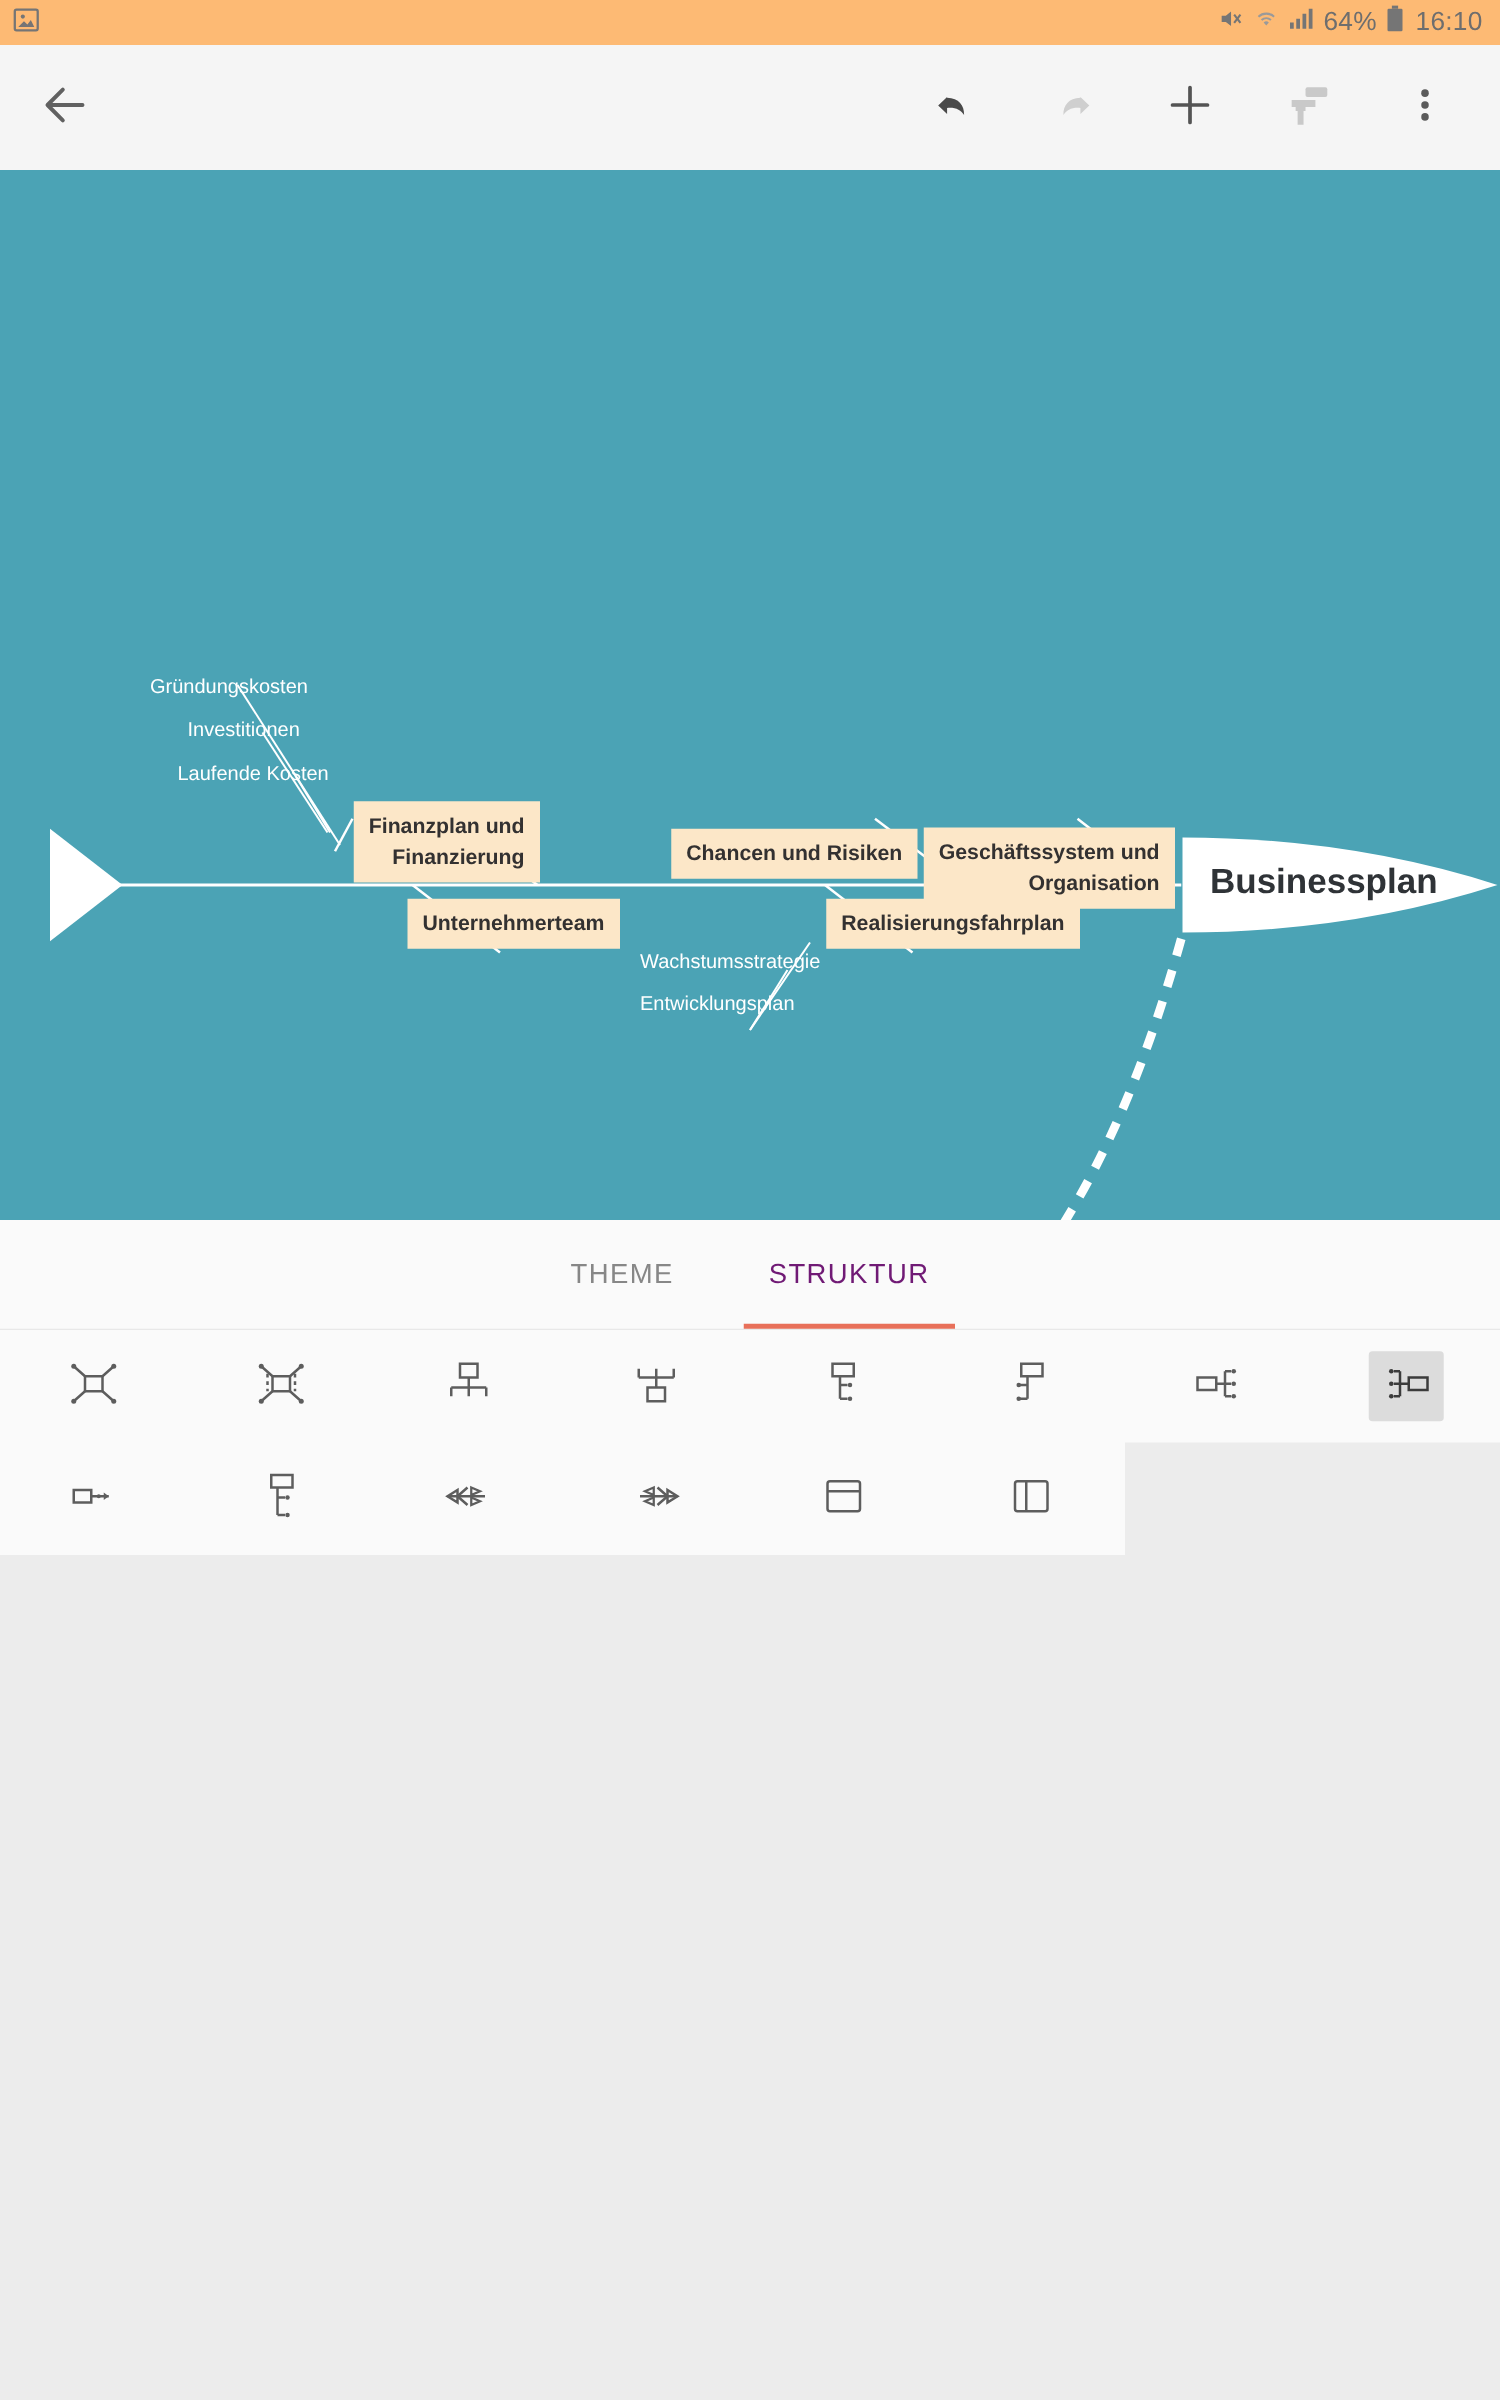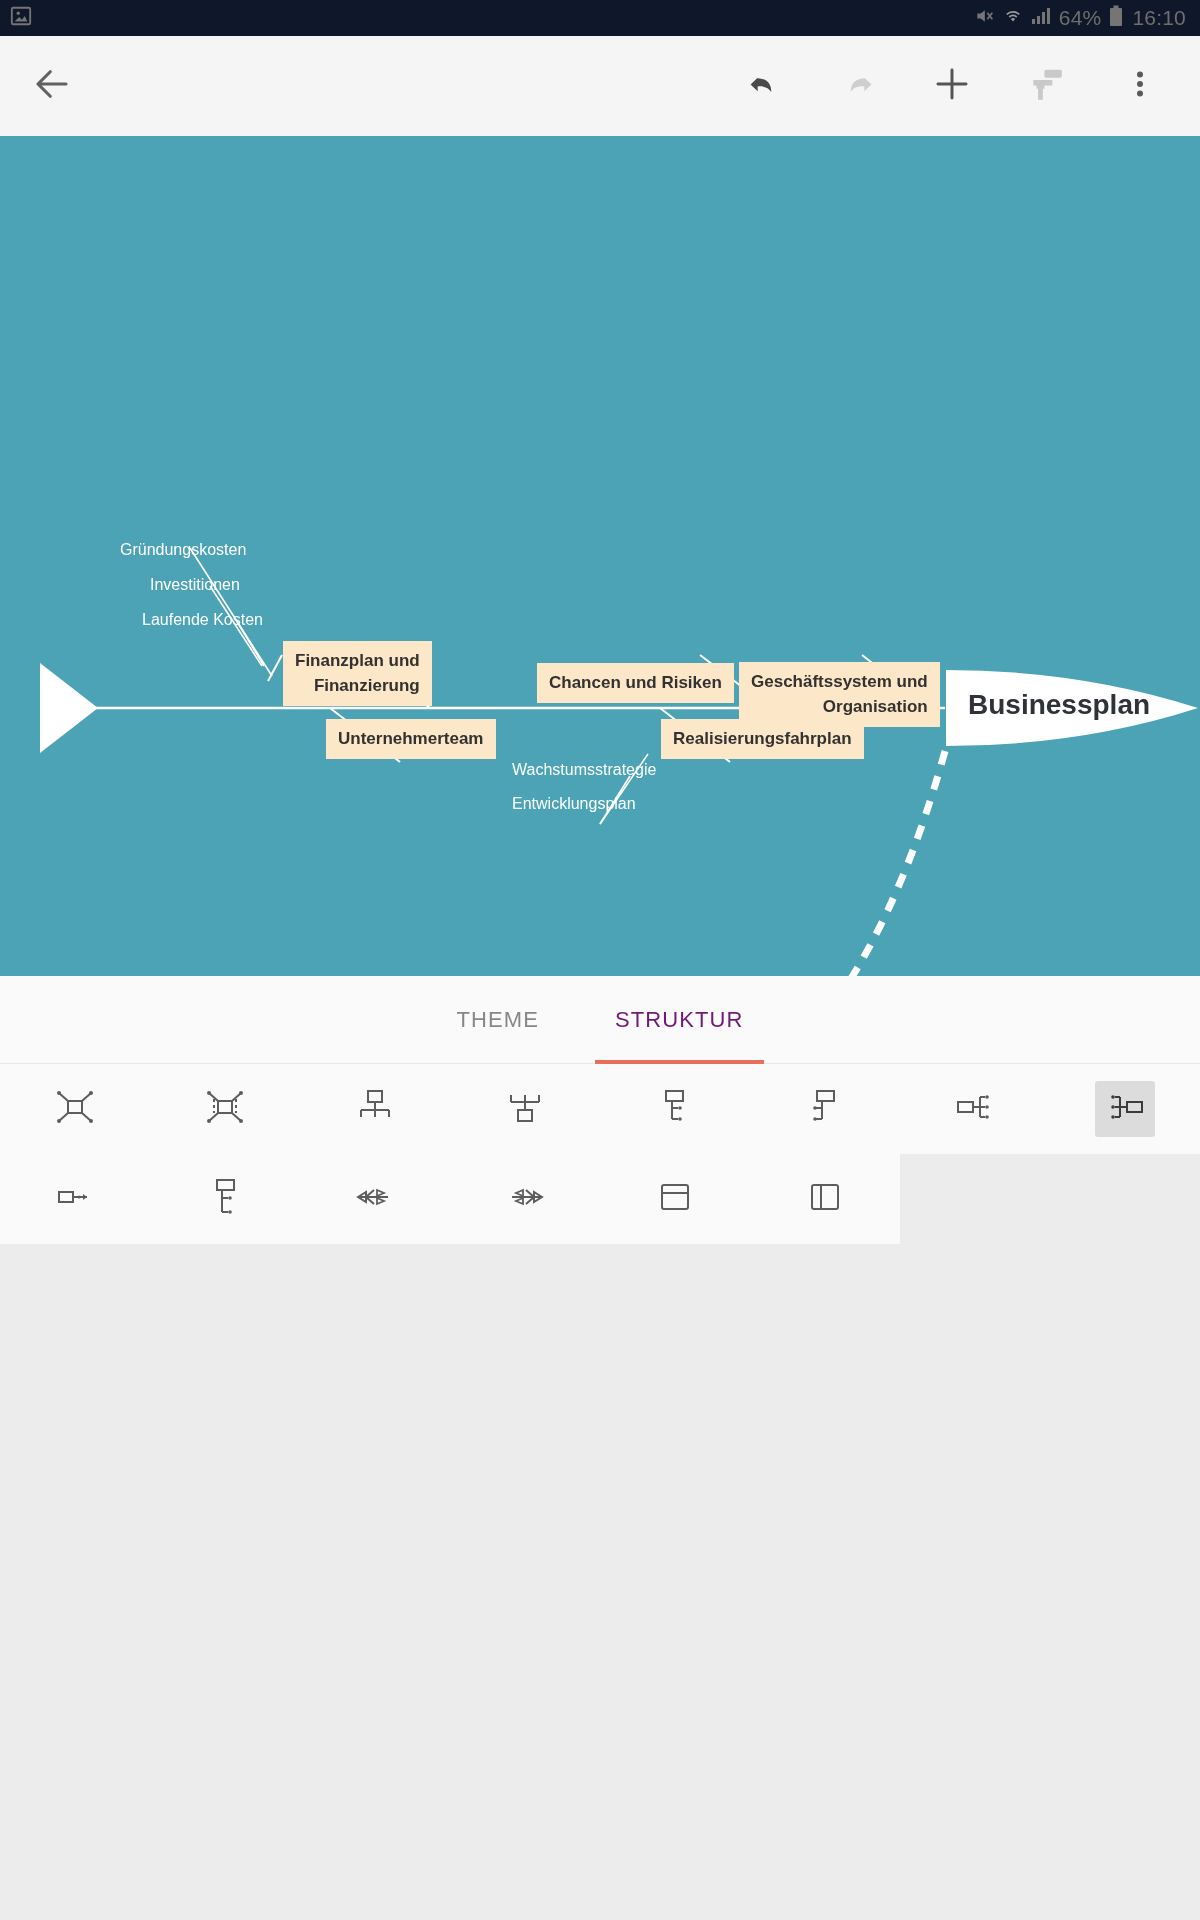--- a/index.html
+++ b/index.html
@@ -7,21 +7,21 @@
     width: 1200px;
     height: 1920px;
     background: #ececec;
     font-family: "Liberation Sans", sans-serif;
     overflow: hidden;
   }
 
   
   .statusbar {
     height: 36px;
-    background: #0f172a;
+    background: #fdba74;
     display: flex;
     align-items: center;
     justify-content: space-between;
     padding: 0 14px 0 10px;
   }
   .status-left { display: flex; align-items: center; gap: 8px; }
   .status-right {
     display: flex; align-items: center; gap: 8px;
     color: #6e6e6e; font-size: 21px; letter-spacing: .2px;
   }
@@ -71,21 +71,21 @@
     color: #2f3337;
     font-size: 28px;
     font-weight: bold;
   }
 
   
   .tabbar {
     height: 88px;
     background: #fafafa;
     display: flex;
-    align-items: center;
+    align-items: flex-end;
     justify-content: center;
     gap: 0;
     border-bottom: 1px solid #e8e8e8;
   }
   .tab {
     font-size: 22px;
     letter-spacing: 1.1px;
     color: #878787;
     padding: 0 38px;
     height: 88px;

